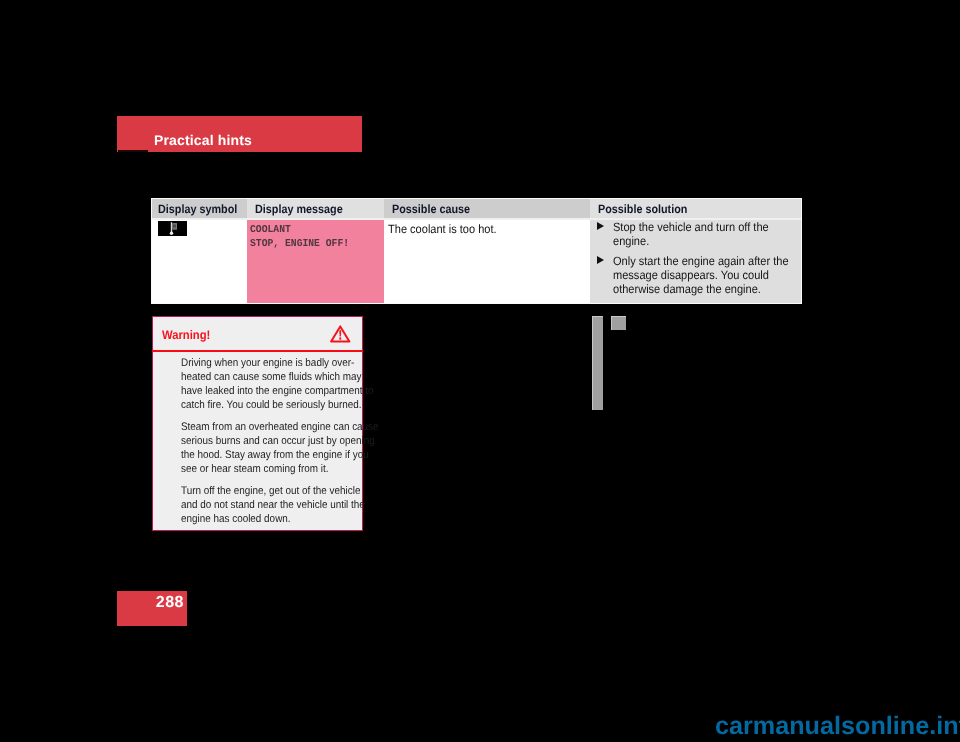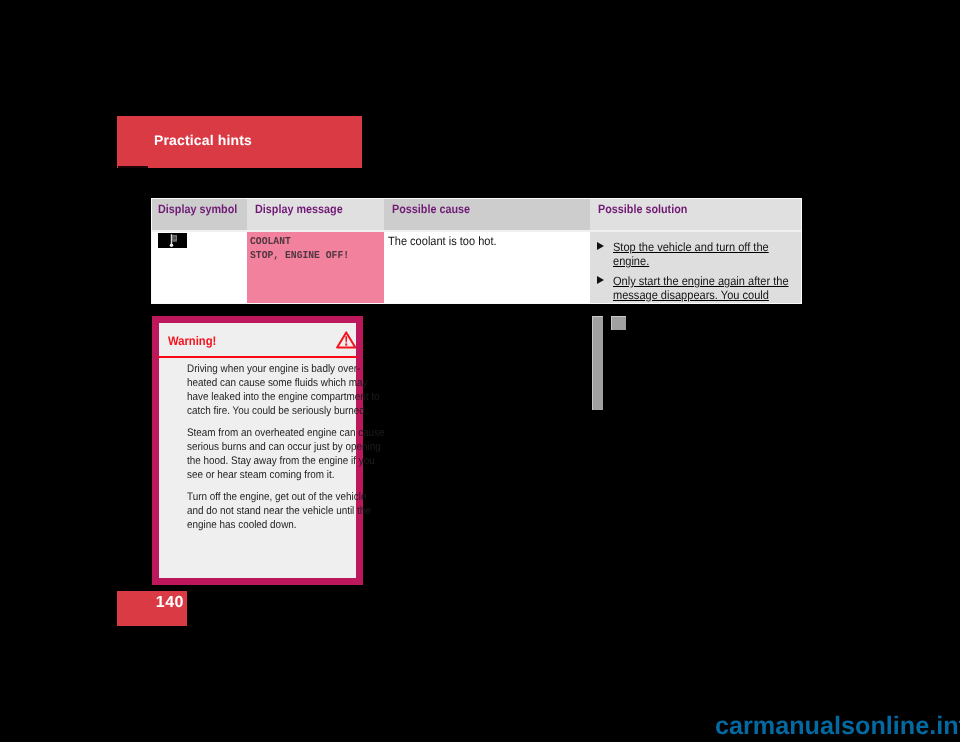--- a/index.html
+++ b/index.html
@@ -7,21 +7,21 @@
   body{
     width:960px;height:742px;background:#000;overflow:hidden;position:relative;
     font-family:"Liberation Sans",sans-serif;
     -webkit-font-smoothing:antialiased;
     text-rendering:geometricPrecision;
   }
   .page{position:absolute;inset:0;}
 
   
   .chapter-band{
-    position:absolute;left:117px;top:116px;width:245px;height:52px;
+    position:absolute;left:117px;top:116px;width:245px;height:36px;
     background:#d93a44;
   }
   .chapter-band-notch{
     position:absolute;left:1px;bottom:0;width:30px;height:2px;background:#1e0508;
   }
   .chapter-title{
     position:absolute;left:37px;top:16.5px;
     color:#ffffff;font-weight:bold;font-size:14px;letter-spacing:.15px;
     white-space:nowrap;line-height:1;
   }
@@ -34,22 +34,22 @@
   .tbl-wrap{
     position:absolute;left:152px;top:199px;width:649px;height:104px;overflow:hidden;
     box-shadow:0 0 0 1px #fafafa;
   }
   .tbl{
     position:absolute;left:0;top:0;width:649px;
     border-collapse:collapse;table-layout:fixed;
   }
   .tbl td,.tbl th{padding:0;vertical-align:top;text-align:left;}
   .tbl thead th{
-    height:32px;box-sizing:border-box;white-space:nowrap;background:#e0e0e0;
-    font-size:12px;font-weight:bold;color:#701a75;
+    height:20px;box-sizing:border-box;white-space:nowrap;background:#e0e0e0;
+    font-size:12px;font-weight:bold;color:#0f172a;
     padding:3px 0 0 8px;
     border-bottom:2px solid #f0f0f0;
   }
   .tbl thead th.c1,.tbl thead th.c3{background:#cdcdcd;}
   .tbl thead th.c1{padding-left:5.5px;}
   .tbl tbody td{background:#ffffff;height:84px;padding:0;}
   .tbl tbody tr{height:84px;}
   .tbl tbody td.c2{background:#f2819e;}
   .tbl tbody td.c4{background:#dedede;}
 
@@ -57,34 +57,34 @@
   .symbol-box{width:29px;height:15px;background:#000;display:block;position:relative;}
 
   .tbl td.msg{padding:4px 0 0 3px;font-weight:bold;}
   .msg .sqb{
     font-family:"Liberation Mono",monospace;font-size:10.5px;line-height:13.7px;
     color:#503640;white-space:pre-line;transform:scaleX(.925);
   }
   .tbl td.cause{padding:2px 8px 0 4px;}
   .cause .sqb{font-size:12px;line-height:14px;color:#141414;transform:scaleX(.92);}
 
-  .sol{padding:8px 0 0 6px;text-decoration:underline;}
+  .sol{padding:0 0 0 6px;}
   .bullet-row{position:relative;margin-bottom:6px;padding-left:17px;width:178px;}
   .bullet-row .tri{
     position:absolute;left:0.5px;top:2px;width:0;height:0;
     border-left:7.5px solid #111;border-top:4.3px solid transparent;border-bottom:4.3px solid transparent;
   }
   .bullet-row .txt{display:block;font-size:12px;line-height:14px;color:#141414;
     transform:scaleX(.92);transform-origin:0 0;width:200px;}
 
   
   .warnbox{
-    position:absolute;left:152px;top:316px;width:211px;height:269px;
+    position:absolute;left:152px;top:316px;width:211px;height:215px;
     background:#efefef;box-sizing:border-box;
-    border:7px solid #be185d;
+    border:1px solid #be185d;
   }
   .warn-head{position:relative;height:34px;}
   .warn-title{
     position:absolute;left:9px;top:10.5px;color:#f5131d;font-weight:bold;font-size:12.5px;
     transform:scaleX(.9);transform-origin:0 0;
   }
   .warn-icon{position:absolute;left:177px;top:8px;width:20.5px;height:18px;}
   .warn-rule{position:absolute;left:-1px;right:-1px;top:33px;height:1.6px;background:#fa0a14;}
   .warn-body{padding:5px 0 0 8px;width:198px;box-sizing:content-box;margin-left:20px;}
   .warn-body p{margin:0 0 8px 0;font-size:11px;line-height:14px;color:#1d1d1d;
@@ -188,18 +188,18 @@
       <p>Driving when your engine is badly over-heated can cause some fluids which may have leaked into the engine compartment to catch fire. You could be seriously burned.</p>
       <p>Steam from an overheated engine can cause serious burns and can occur just by opening the hood. Stay away from the engine if you see or hear steam coming from it.</p>
       <p>Turn off the engine, get out of the vehicle and do not stand near the vehicle until the engine has cooled down.</p>
     </div>
   </div>
 
   <div class="mark-bar"></div>
   <div class="mark-sq"></div>
 
   <div class="pagenum">
-    <span>140</span>
+    <span>288</span>
   </div>
 
   <div class="watermark">carmanualsonline.info</div>
 
 </div>
 
 </body></html>

